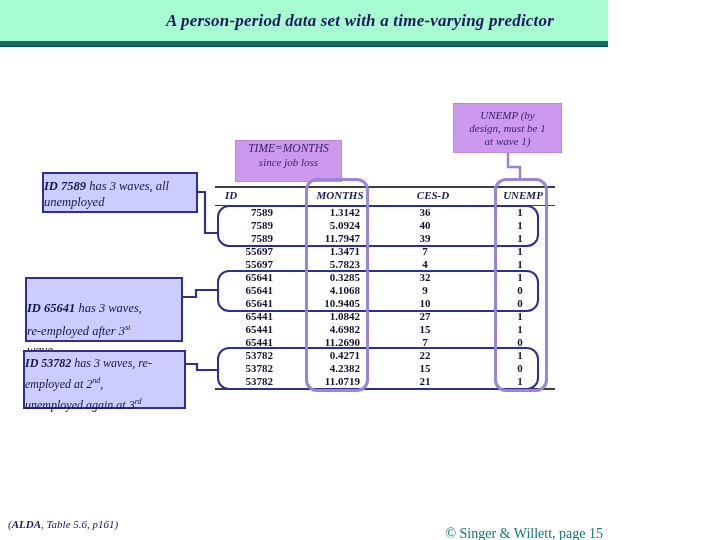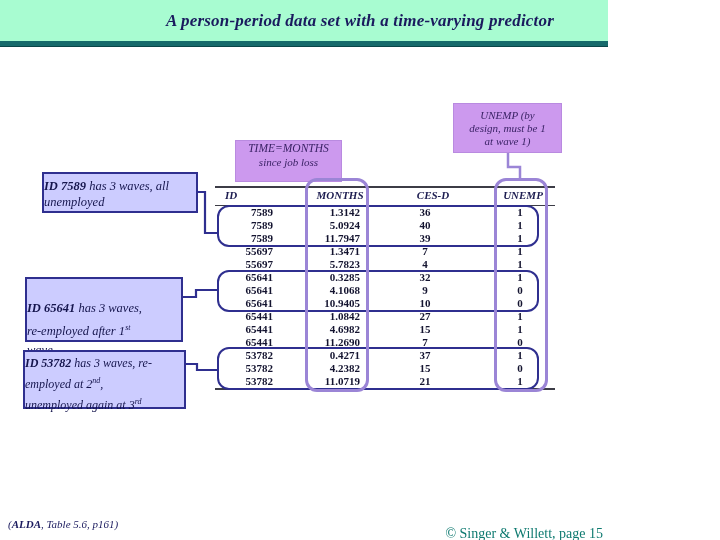--- a/index.html
+++ b/index.html
@@ -93,21 +93,21 @@
     <div>at wave 1)</div>
   </div>
 
   <div class="callout-lavender co-id1">
     <span class="idb">ID 7589</span><span> has 3 waves, all</span>
     <div>unemployed</div>
   </div>
 
   <div class="callout-lavender co-id2">
     <div><span class="idb">ID 65641</span><span> has 3 waves,</span></div>
-    <div><span>re-employed after 1</span><sup>st</sup></div>
+    <div><span>re-employed after 3</span><sup>st</sup></div>
     <div>wave</div>
   </div>
 
   <div class="callout-lavender co-id3">
     <div><span class="idb">ID 53782</span><span> has 3 waves, re-</span></div>
     <div><span>employed at 2</span><sup>nd</sup><span>,</span></div>
     <div><span>unemployed again at 3</span><sup>rd</sup></div>
   </div>
 
   <div class="datatable">
@@ -182,21 +182,21 @@
         </div>
         <div class="t-row">
           <span class="c-id">65441</span>
           <span class="c-months">11.2690</span>
           <span class="c-cesd">7</span>
           <span class="c-unemp">0</span>
         </div>
         <div class="t-row">
           <span class="c-id">53782</span>
           <span class="c-months">0.4271</span>
-          <span class="c-cesd">37</span>
+          <span class="c-cesd">22</span>
           <span class="c-unemp">1</span>
         </div>
         <div class="t-row">
           <span class="c-id">53782</span>
           <span class="c-months">4.2382</span>
           <span class="c-cesd">15</span>
           <span class="c-unemp">0</span>
         </div>
         <div class="t-row">
           <span class="c-id">53782</span>

